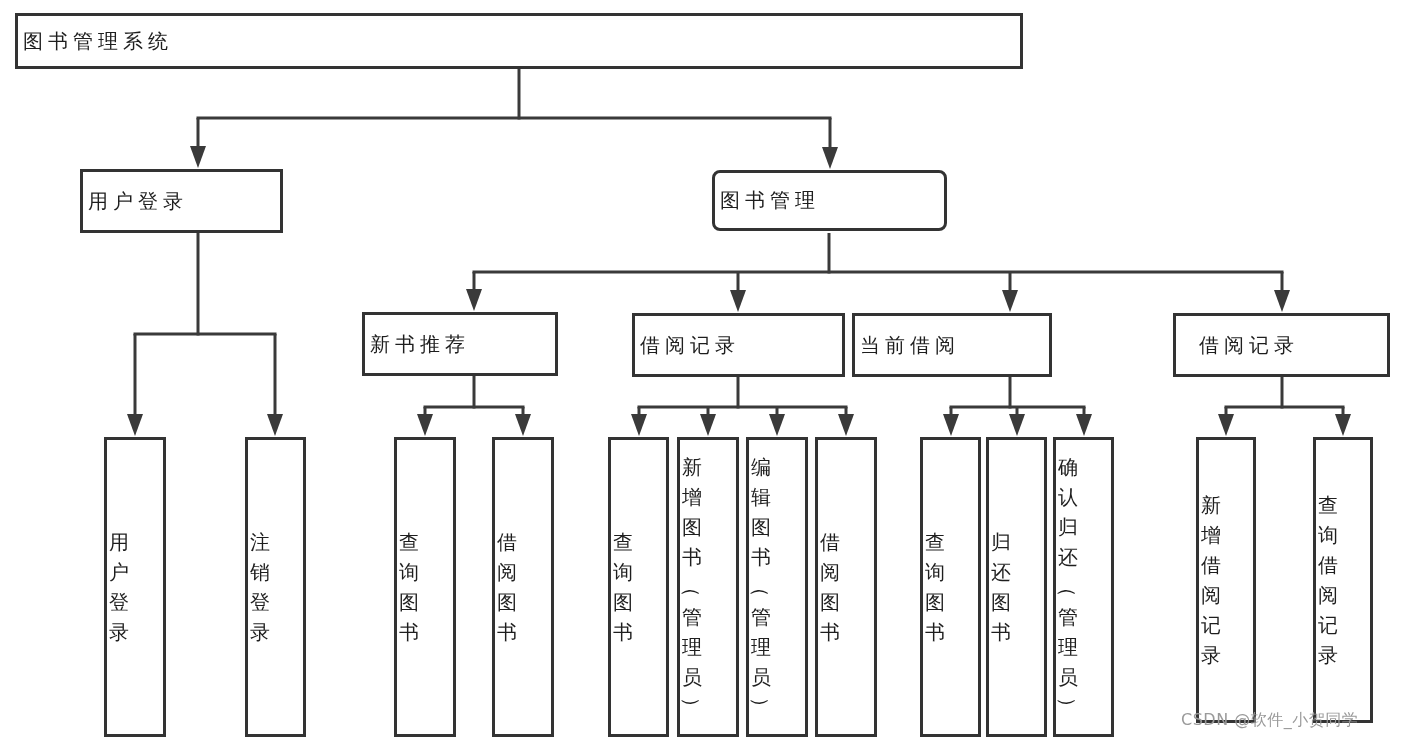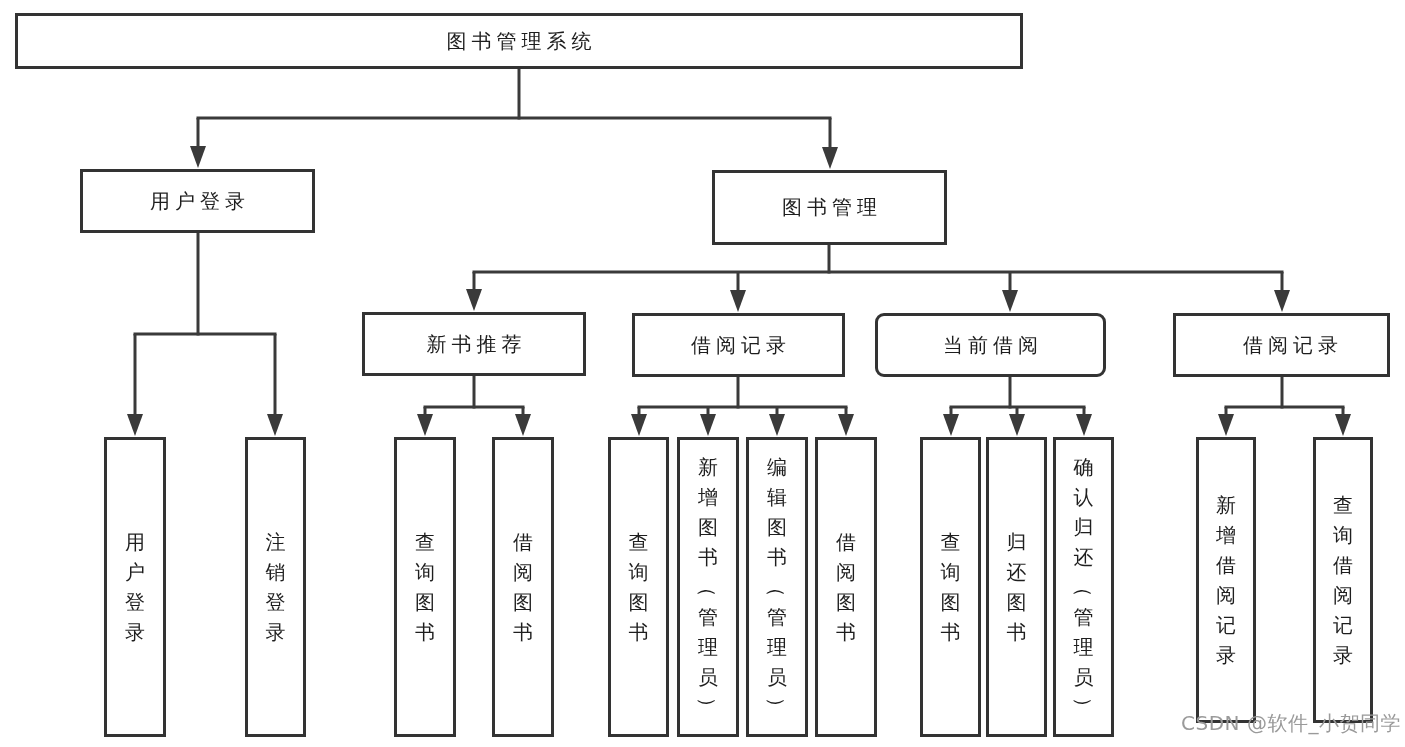--- a/index.html
+++ b/index.html
@@ -7,29 +7,29 @@
     width:1405px;height:747px;position:relative;overflow:hidden;
     background:var(--bg,#ffffff);
     font-family:"DejaVu Sans","Liberation Sans",sans-serif;
   }
   #diagram{position:absolute;left:0;top:0;width:1405px;height:747px;}
   svg.wires{position:absolute;left:0;top:0;z-index:1;}
   .node{
     position:absolute;box-sizing:border-box;z-index:2;
     border:3px solid var(--border,#333333);
     background:#ffffff;color:var(--text,#1e1e1e);
-    display:flex;align-items:center;justify-content:center;
+    display:flex;align-items:center;
   }
   .node.h{font-size:20px;letter-spacing:5px;text-indent:5px;white-space:nowrap;}
   .node.v .vlabel{display:flex;flex-direction:column;align-items:center;}
   .glyph{height:30px;line-height:30px;font-size:20px;width:24px;text-align:center;display:block;}
   .glyph.rot{transform:rotate(90deg);}
   .watermark{
     position:absolute;left:1181px;top:710px;z-index:3;
-    font-size:20px;letter-spacing:0.5px;white-space:nowrap;
+    font-size:16px;letter-spacing:0.5px;white-space:nowrap;
     color:var(--wm,#9a9a9a);
   }
 </style>
 </head>
 <body>
 
 <div id="diagram">
   <svg class="wires" id="wires" width="1405" height="747">
       <line x1="519" y1="69" x2="519" y2="119.5" stroke="#3a3a3a" stroke-width="3"></line>
       <line x1="196.5" y1="118" x2="831.5" y2="118" stroke="#3a3a3a" stroke-width="3"></line>
@@ -81,33 +81,33 @@
       <line x1="1224.5" y1="407" x2="1344.5" y2="407" stroke="#3a3a3a" stroke-width="3"></line>
       <line x1="1226" y1="407" x2="1226" y2="421" stroke="#3a3a3a" stroke-width="3"></line>
       <polygon points="1218,414 1234,414 1226,436" fill="#3a3a3a"></polygon>
       <line x1="1343" y1="407" x2="1343" y2="421" stroke="#3a3a3a" stroke-width="3"></line>
       <polygon points="1335,414 1351,414 1343,436" fill="#3a3a3a"></polygon>
     </svg>
   <div id="nodes">
       <div class="node h" style="left: 15px; top: 13px; width: 1008px; height: 56px;">
         <span class="hlabel">图书管理系统</span>
       </div>
-      <div class="node h" style="left: 80px; top: 169px; width: 235px; height: 64px;">
+      <div class="node h" style="left: 80px; top: 169px; width: 203px; height: 64px;">
         <span class="hlabel">用户登录</span>
       </div>
-      <div class="node h" style="left: 712px; top: 170px; width: 235px; height: 75px;">
+      <div class="node h" style="left: 712px; top: 170px; width: 235px; height: 61px; border-radius: 8px;">
         <span class="hlabel">图书管理</span>
       </div>
-      <div class="node h" style="left: 362px; top: 312px; width: 224px; height: 64px;">
+      <div class="node h" style="left: 362px; top: 312px; width: 196px; height: 64px;">
         <span class="hlabel">新书推荐</span>
       </div>
       <div class="node h" style="left: 632px; top: 313px; width: 213px; height: 64px;">
         <span class="hlabel">借阅记录</span>
       </div>
-      <div class="node h" style="left: 875px; top: 313px; width: 231px; height: 64px; border-radius: 9px;">
+      <div class="node h" style="left: 852px; top: 313px; width: 200px; height: 64px;">
         <span class="hlabel">当前借阅</span>
       </div>
       <div class="node h" style="left: 1173px; top: 313px; width: 217px; height: 64px; padding-left: 18px;">
         <span class="hlabel">借阅记录</span>
       </div>
       <div class="node v" style="left: 104px; top: 437px; width: 62px; height: 300px;">
         <span class="vlabel">
           <span class="glyph">用</span>
           <span class="glyph">户</span>
           <span class="glyph">登</span>

